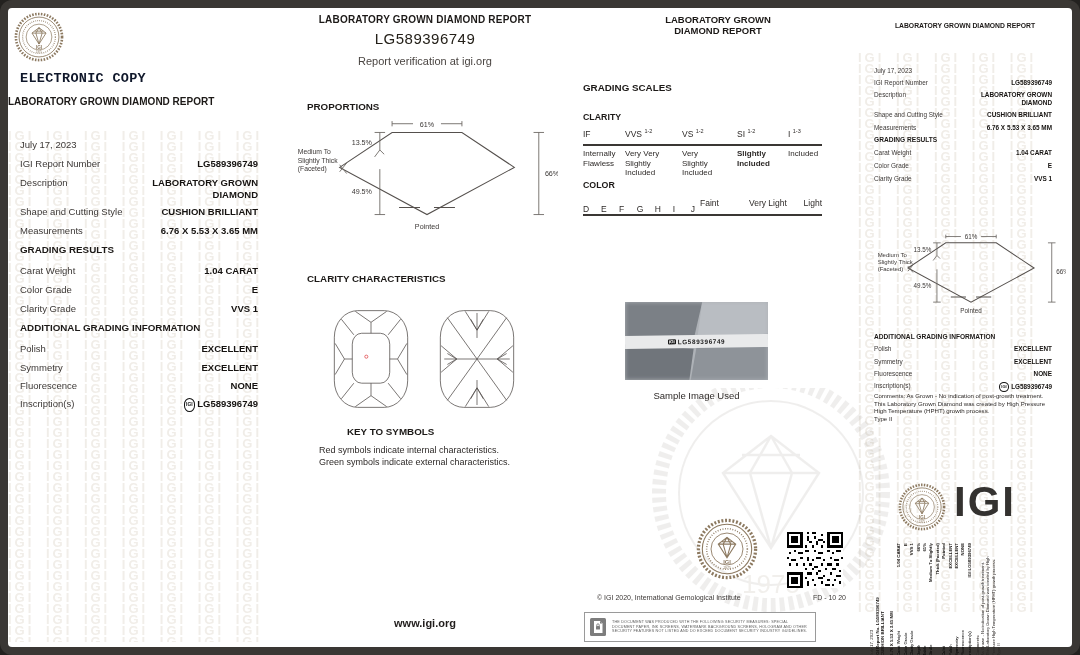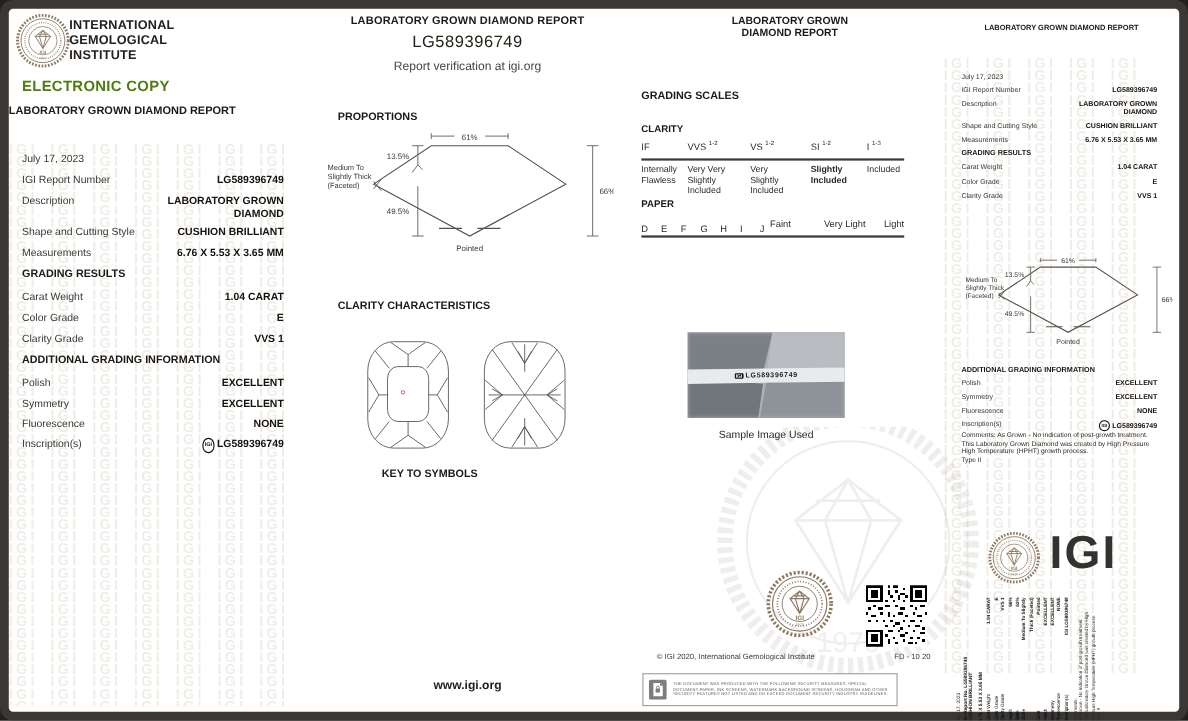--- a/index.html
+++ b/index.html
@@ -90,26 +90,21 @@
       </g>
     </defs>
   </svg>
 
   <div class="wm" style="left:0;top:122px;width:272px;height:512px;">IGI IGI IGI IGI IGI IGI IGI IGI IGI IGI IGI IGI IGI IGI IGI IGI IGI IGI IGI IGI IGI IGI IGI IGI IGI IGI IGI IGI IGI IGI IGI IGI IGI IGI IGI IGI IGI IGI IGI IGI IGI IGI IGI IGI IGI IGI IGI IGI IGI IGI IGI IGI IGI IGI IGI IGI IGI IGI IGI IGI IGI IGI IGI IGI IGI IGI IGI IGI IGI IGI IGI IGI IGI IGI IGI IGI IGI IGI IGI IGI IGI IGI IGI IGI IGI IGI IGI IGI IGI IGI IGI IGI IGI IGI IGI IGI IGI IGI IGI IGI IGI IGI IGI IGI IGI IGI IGI IGI IGI IGI IGI IGI IGI IGI IGI IGI IGI IGI IGI IGI IGI IGI IGI IGI IGI IGI IGI IGI IGI IGI IGI IGI IGI IGI IGI IGI IGI IGI IGI IGI IGI IGI IGI IGI IGI IGI IGI IGI IGI IGI IGI IGI IGI IGI IGI IGI IGI IGI IGI IGI IGI IGI IGI IGI IGI IGI IGI IGI IGI IGI IGI IGI IGI IGI IGI IGI IGI IGI IGI IGI IGI IGI IGI IGI IGI IGI IGI IGI IGI IGI IGI IGI IGI IGI IGI IGI IGI IGI IGI IGI IGI IGI IGI IGI IGI IGI IGI IGI IGI IGI IGI IGI IGI IGI IGI IGI IGI IGI IGI IGI IGI IGI IGI IGI IGI IGI IGI IGI IGI IGI IGI IGI IGI IGI IGI IGI IGI IGI IGI IGI IGI IGI IGI IGI IGI IGI IGI IGI IGI IGI IGI IGI IGI IGI IGI IGI IGI IGI IGI IGI IGI IGI IGI IGI IGI IGI IGI IGI IGI IGI IGI IGI IGI IGI IGI IGI IGI IGI IGI IGI IGI IGI IGI IGI IGI IGI IGI IGI IGI IGI IGI IGI IGI IGI IGI IGI IGI IGI IGI IGI IGI IGI IGI IGI IGI IGI IGI IGI IGI IGI IGI IGI IGI IGI IGI IGI IGI IGI IGI IGI IGI IGI IGI IGI IGI IGI IGI IGI IGI IGI </div>
   <div class="wm" style="left:850px;top:44px;width:214px;height:560px;">IGI IGI IGI IGI IGI IGI IGI IGI IGI IGI IGI IGI IGI IGI IGI IGI IGI IGI IGI IGI IGI IGI IGI IGI IGI IGI IGI IGI IGI IGI IGI IGI IGI IGI IGI IGI IGI IGI IGI IGI IGI IGI IGI IGI IGI IGI IGI IGI IGI IGI IGI IGI IGI IGI IGI IGI IGI IGI IGI IGI IGI IGI IGI IGI IGI IGI IGI IGI IGI IGI IGI IGI IGI IGI IGI IGI IGI IGI IGI IGI IGI IGI IGI IGI IGI IGI IGI IGI IGI IGI IGI IGI IGI IGI IGI IGI IGI IGI IGI IGI IGI IGI IGI IGI IGI IGI IGI IGI IGI IGI IGI IGI IGI IGI IGI IGI IGI IGI IGI IGI IGI IGI IGI IGI IGI IGI IGI IGI IGI IGI IGI IGI IGI IGI IGI IGI IGI IGI IGI IGI IGI IGI IGI IGI IGI IGI IGI IGI IGI IGI IGI IGI IGI IGI IGI IGI IGI IGI IGI IGI IGI IGI IGI IGI IGI IGI IGI IGI IGI IGI IGI IGI IGI IGI IGI IGI IGI IGI IGI IGI IGI IGI IGI IGI IGI IGI IGI IGI IGI IGI IGI IGI IGI IGI IGI IGI IGI IGI IGI IGI IGI IGI IGI IGI IGI IGI IGI IGI IGI IGI IGI IGI IGI IGI IGI IGI IGI IGI IGI IGI IGI IGI IGI IGI IGI IGI IGI IGI IGI IGI IGI IGI IGI IGI IGI IGI IGI IGI IGI IGI IGI IGI IGI IGI IGI IGI IGI IGI IGI IGI IGI IGI IGI IGI IGI IGI IGI IGI IGI IGI IGI IGI IGI IGI IGI IGI IGI IGI IGI IGI IGI IGI IGI IGI IGI IGI IGI IGI IGI IGI IGI IGI IGI IGI IGI IGI IGI IGI IGI IGI IGI IGI IGI IGI IGI IGI IGI IGI IGI IGI </div>
 
   <svg class="abs" style="left:6px;top:4px;" width="50" height="50" viewBox="0 0 64 64">
         <use href="#sealdef"></use>
       </svg>
-  <div class="abs orgname" style="left:55px;top:8px;">
-    <div>INTERNATIONAL</div>
-    <div>GEMOLOGICAL</div>
-    <div>INSTITUTE</div>
-  </div>
-  <div class="abs ecopy" style="left:12px;top:63px;color:#4d7c0f;">ELECTRONIC COPY</div>
+  <div class="abs ecopy" style="left:12px;top:63px;color:#0f172a;font-family:Liberation Mono, monospace;">ELECTRONIC COPY</div>
   <div class="abs rpt-title" style="left:0px;top:88px;">LABORATORY GROWN DIAMOND REPORT</div>
 
   <div class="abs lbl" style="left:12px;top:131px;font-size:9.5px;">July 17, 2023</div>
 
   <div class="p1row" style="top:150px;">
     <span class="lbl">IGI Report Number</span>
     <span class="val">LG589396749</span>
   </div>
   <div class="p1row" style="top:169px;">
     <span class="lbl">Description</span>
@@ -197,20 +192,24 @@
   </svg>
   <svg class="abs" style="left:430px;top:292px;" width="78" height="118" viewBox="0 0 100 130" fill="none" stroke="#55504d" stroke-width="1">
     <rect x="3" y="3" width="94" height="124" rx="30" ry="34"></rect>
     <path d="M12 12 L50 65 M88 12 L50 65 M12 118 L50 65 M88 118 L50 65"></path>
     <path d="M8 65 H92 M50 6 V38 M50 92 V124"></path>
     <path d="M35 4 L50 28 L65 4 M35 126 L50 102 L65 126 M4 48 L24 65 L4 82 M96 48 L76 65 L96 82"></path>
     <path d="M50 28 L42 14 M50 28 L58 14 M50 102 L42 116 M50 102 L58 116 M24 65 L12 58 M24 65 L12 72 M76 65 L88 58 M76 65 L88 72"></path>
   </svg>
 
   <div class="abs sechead" style="left:299px;top:418px;padding-left:40px;">KEY TO SYMBOLS</div>
+  <div class="abs" style="left:311px;top:437px;">
+    <div class="keyline">Red symbols indicate internal characteristics.</div>
+    <div class="keyline">Green symbols indicate external characteristics.</div>
+  </div>
 
   <div class="abs bold ink" style="left:307px;top:609px;width:220px;text-align:center;font-size:11px;">www.igi.org</div>
 
   <div class="abs centerblock" style="left:615px;top:6px;width:190px;">
     <div class="h2-title">LABORATORY GROWN</div>
     <div class="h2-title">DIAMOND REPORT</div>
   </div>
 
   <div class="abs sechead" style="left:575px;top:74px;">GRADING SCALES</div>
   <div class="abs gs-head" style="left:575px;top:104px;">CLARITY</div>
@@ -228,21 +227,21 @@
 Flawless</span>
     <span class="gs-desc pre" style="width:57px;">Very Very
 Slightly Included</span>
     <span class="gs-desc pre" style="width:55px;">Very
 Slightly Included</span>
     <span class="gs-desc pre" style="width:51px;font-weight:bold;">Slightly
 Included</span>
     <span class="gs-desc pre" style="width:34px;">Included</span>
   </div>
 
-  <div class="abs gs-head" style="left:575px;top:172px;">PAPER</div>
+  <div class="abs gs-head" style="left:575px;top:172px;">COLOR</div>
   <div class="abs" style="left:575px;top:190px;width:239px;height:12px;">
     <span class="clet">D</span>
     <span class="clet">E</span>
     <span class="clet">F</span>
     <span class="clet">G</span>
     <span class="clet">H</span>
     <span class="clet">I</span>
     <span class="clet">J</span>
     <span class="abs gs-col" style="left:117px;top:0;text-align:center;">Faint</span>
     <span class="abs gs-col" style="left:166px;top:0;">Very Light</span>

